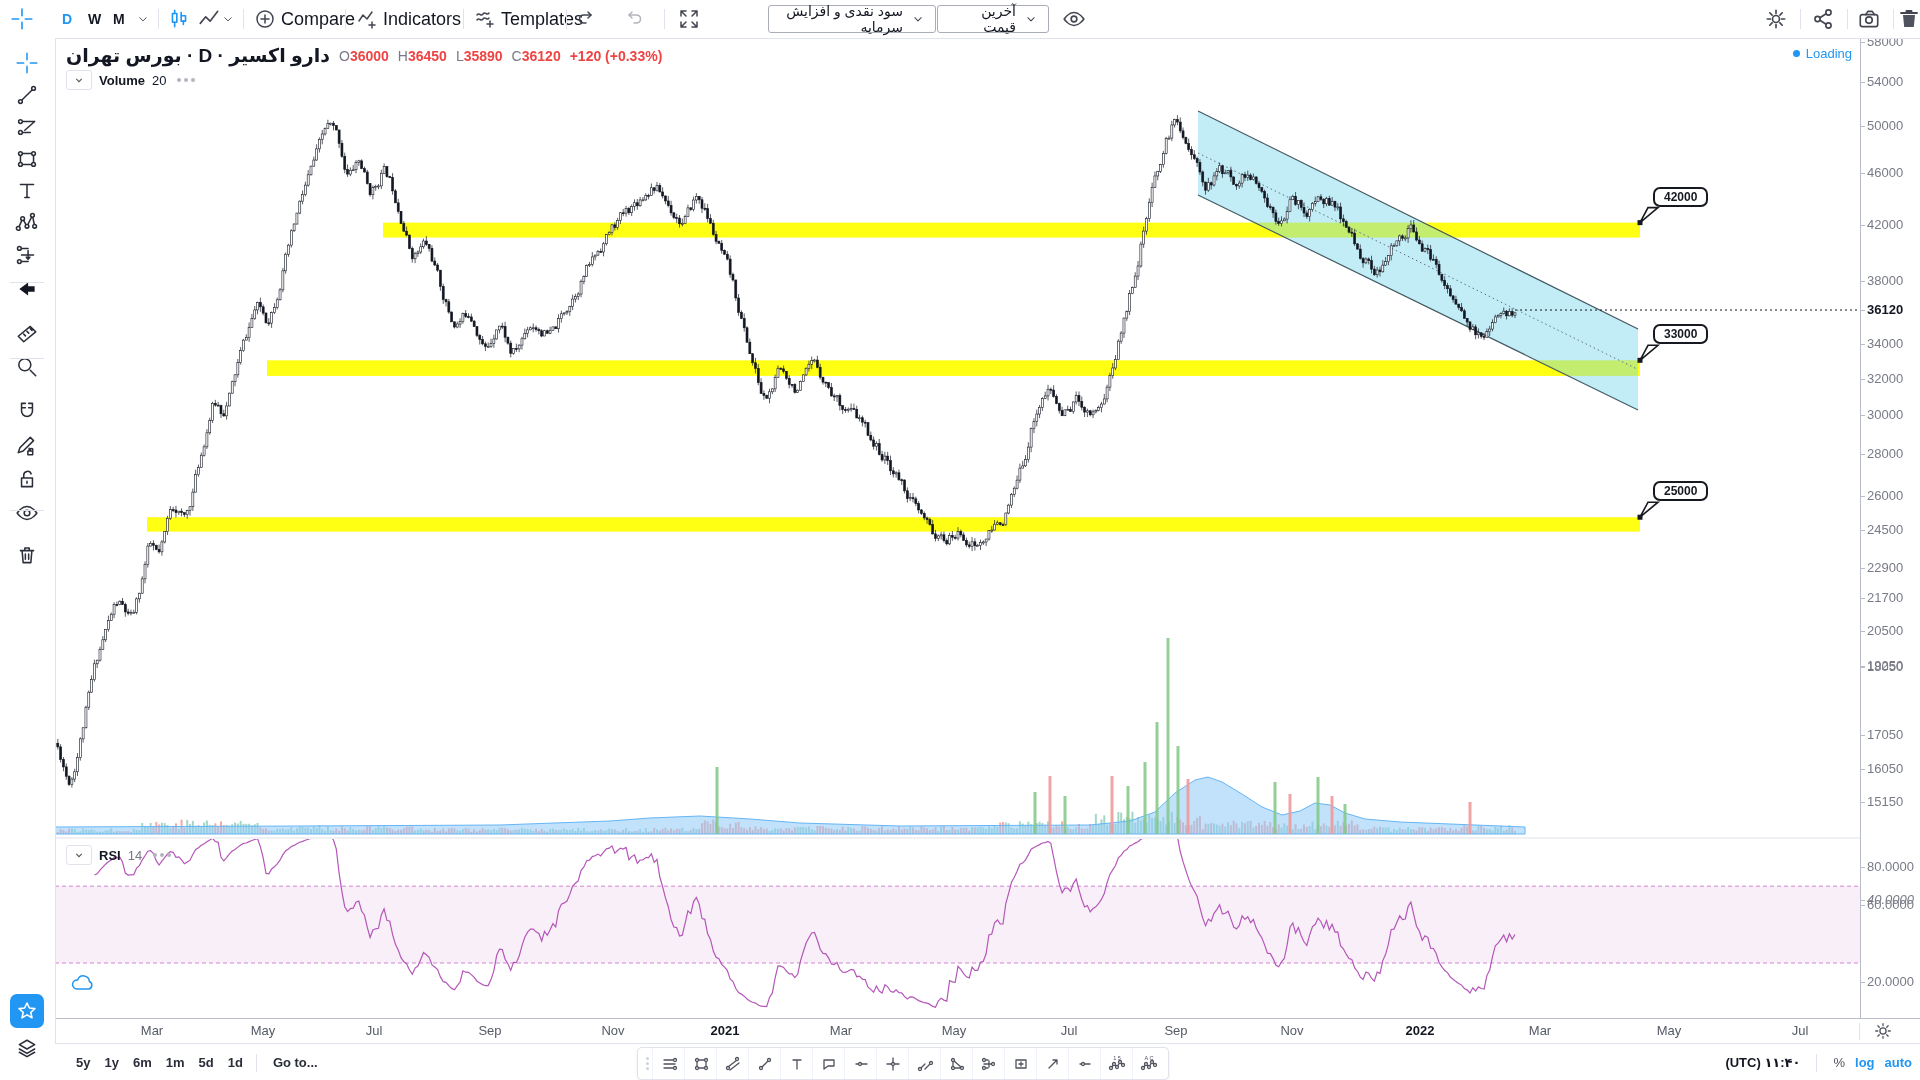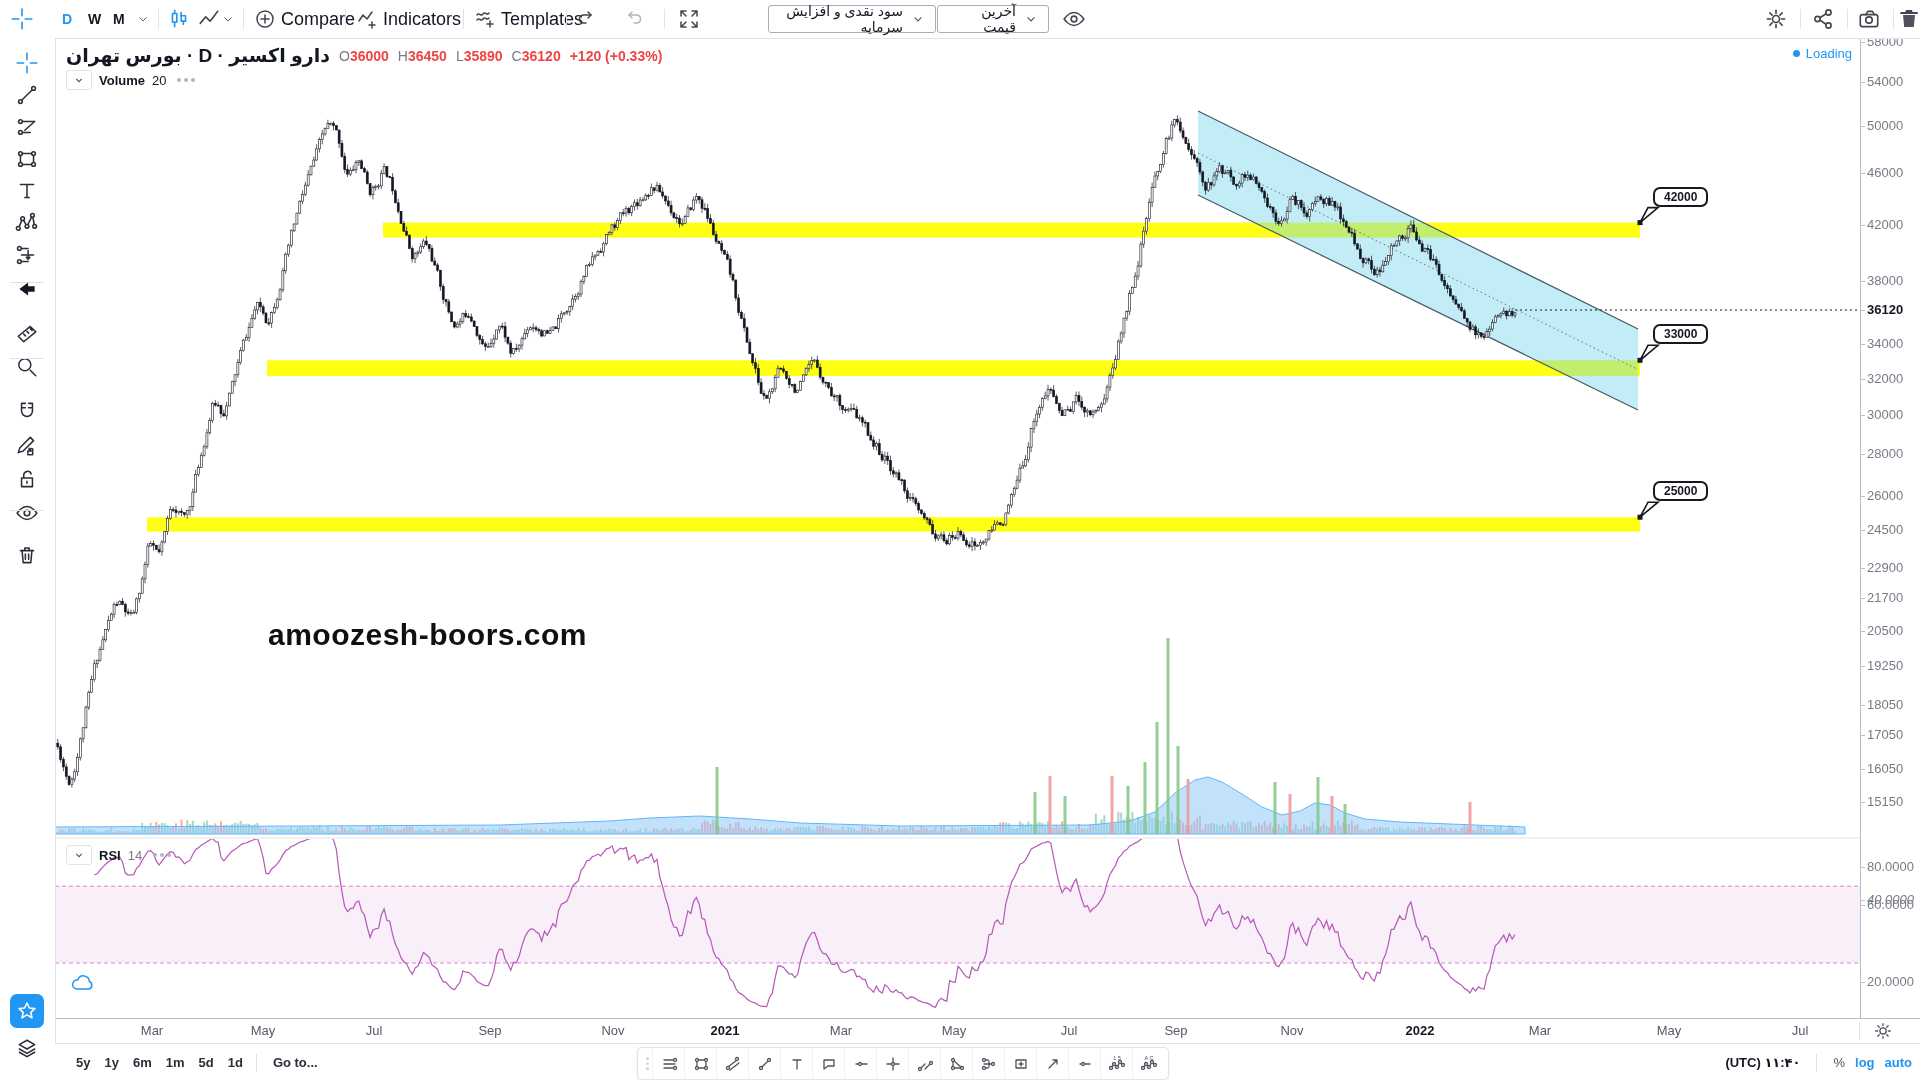--- a/index.html
+++ b/index.html
@@ -1677,21 +1677,20 @@
       <polyline points="94.4,875.0 97.2,873.8 100.0,870.2 102.8,867.2 105.6,864.2 108.4,861.7 111.3,860.0 114.1,857.6 116.9,857.8 119.7,856.9 122.5,862.0 125.3,873.1 128.1,875.1 131.0,874.8 133.8,874.6 136.6,868.0 139.4,865.6 142.2,860.1 145.0,855.7 147.8,851.2 150.6,850.7 153.5,853.6 156.3,860.9 159.1,865.0 161.9,861.2 164.7,857.7 167.5,853.8 170.3,851.7 173.2,852.3 176.0,857.3 178.8,856.8 181.6,859.9 184.4,863.8 187.2,861.9 190.0,860.2 192.8,854.5 195.7,849.5 198.5,847.8 201.3,845.3 204.1,843.8 206.9,841.7 209.7,840.1 212.5,838.3 215.3,841.5 218.2,842.3 221.0,857.3 223.8,860.9 226.6,857.6 229.4,853.9 232.2,851.1 235.0,849.5 237.9,847.1 240.7,845.0 243.5,843.4 246.3,843.0 249.1,841.6 251.9,840.5 254.7,839.5 257.5,838.7 260.4,846.9 263.2,857.9 266.0,873.4 268.8,873.8 271.6,869.0 274.4,866.8 277.2,863.8 280.0,860.2 282.9,854.6 285.7,850.8 288.5,849.0 291.3,846.5 294.1,845.4 296.9,843.8 299.7,842.2 302.6,841.4 305.4,840.3 308.2,839.3 311.0,838.4 313.8,837.9 316.6,836.9 319.4,836.3 322.2,836.3 325.1,836.3 327.9,836.3 330.7,836.3 333.5,840.0 336.3,849.1 339.1,873.1 341.9,891.6 344.7,906.7 347.6,911.6 350.4,908.6 353.2,908.2 356.0,902.2 358.8,901.0 361.6,911.0 364.4,915.0 367.3,927.4 370.1,937.5 372.9,930.0 375.7,928.8 378.5,928.3 381.3,915.0 384.1,908.9 386.9,920.4 389.8,921.3 392.6,934.6 395.4,944.2 398.2,950.1 401.0,957.6 403.8,961.7 406.6,963.7 409.5,970.0 412.3,974.2 415.1,968.1 417.9,966.1 420.7,959.5 423.5,952.5 426.3,954.7 429.1,957.4 432.0,964.9 434.8,967.0 437.6,969.6 440.4,976.9 443.2,981.7 446.0,982.4 448.8,985.7 451.6,988.4 454.5,989.8 457.3,985.6 460.1,982.0 462.9,970.8 465.7,972.2 468.5,972.4 471.3,974.6 474.2,977.3 477.0,981.2 479.8,982.9 482.6,984.6 485.4,985.7 488.2,985.6 491.0,979.6 493.8,971.2 496.7,955.3 499.5,949.1 502.3,949.5 505.1,959.2 507.9,963.7 510.7,970.4 513.5,962.3 516.3,962.7 519.2,956.1 522.0,945.6 524.8,937.3 527.6,932.2 530.4,929.1 533.2,929.0 536.0,931.8 538.9,933.5 541.7,941.0 544.5,931.4 547.3,935.3 550.1,929.8 552.9,923.7 555.7,927.0 558.5,910.7 561.4,904.1 564.2,902.9 567.0,901.0 569.8,894.4 572.6,886.0 575.4,883.3 578.2,880.9 581.1,870.3 583.9,866.9 586.7,860.7 589.5,860.2 592.3,856.6 595.1,855.8 597.9,854.1 600.7,855.9 603.6,852.2 606.4,848.9 609.2,848.2 612.0,845.9 614.8,853.2 617.6,850.5 620.4,848.1 623.2,849.1 626.1,847.5 628.9,859.7 631.7,856.6 634.5,855.0 637.3,863.3 640.1,860.0 642.9,860.0 645.8,857.5 648.6,857.7 651.4,853.8 654.2,862.4 657.0,859.3 659.8,877.0 662.6,886.7 665.4,897.7 668.3,906.7 671.1,919.7 673.9,927.0 676.7,927.6 679.5,936.0 682.3,935.2 685.1,923.4 687.9,910.9 690.8,913.6 693.6,901.6 696.4,897.4 699.2,904.1 702.0,918.6 704.8,919.3 707.6,933.7 710.5,939.4 713.3,951.1 716.1,957.2 718.9,958.8 721.7,964.3 724.5,967.1 727.3,970.4 730.1,979.0 733.0,981.6 735.8,988.5 738.6,992.6 741.4,994.1 744.2,996.2 747.0,999.0 749.8,1001.0 752.6,1002.3 755.5,1003.1 758.3,1005.0 761.1,1006.2 763.9,1006.4 766.7,1006.7 769.5,997.4 772.3,993.2 775.2,977.6 778.0,965.8 780.8,966.1 783.6,967.4 786.4,971.0 789.2,973.8 792.0,973.9 794.8,977.6 797.7,974.3 800.5,960.9 803.3,951.8 806.1,943.0 808.9,937.8 811.7,933.0 814.5,932.5 817.4,940.2 820.2,949.3 823.0,953.4 825.8,953.8 828.6,957.9 831.4,964.0 834.2,964.7 837.0,962.4 839.9,969.5 842.7,972.1 845.5,972.3 848.3,971.0 851.1,969.5 853.9,970.1 856.7,976.7 859.5,976.1 862.4,979.2 865.2,979.6 868.0,987.2 870.8,989.4 873.6,992.2 876.4,986.0 879.2,991.0 882.1,993.1 884.9,984.7 887.7,986.8 890.5,991.2 893.3,992.3 896.1,989.8 898.9,992.7 901.7,992.8 904.6,996.7 907.4,999.0 910.2,996.8 913.0,997.2 915.8,998.7 918.6,1000.6 921.4,1001.6 924.2,1002.7 927.1,1003.2 929.9,1004.4 932.7,1006.4 935.5,1007.3 938.3,1001.0 941.1,998.2 943.9,1000.1 946.8,1001.1 949.6,980.7 952.4,981.8 955.2,982.3 958.0,966.4 960.8,969.4 963.6,973.6 966.4,976.8 969.3,977.9 972.1,967.0 974.9,970.3 977.7,970.3 980.5,962.2 983.3,961.2 986.1,953.8 988.9,935.0 991.8,934.0 994.6,922.7 997.4,920.0 1000.2,923.9 1003.0,924.0 1005.8,903.5 1008.6,893.3 1011.5,882.3 1014.3,877.2 1017.1,871.3 1019.9,864.2 1022.7,863.1 1025.5,860.0 1028.3,854.9 1031.1,849.3 1034.0,847.6 1036.8,846.0 1039.6,844.6 1042.4,843.0 1045.2,842.6 1048.0,841.5 1050.8,843.3 1053.7,857.6 1056.5,872.0 1059.3,884.2 1062.1,892.8 1064.9,888.2 1067.7,888.1 1070.5,891.3 1073.3,883.6 1076.2,879.0 1079.0,889.8 1081.8,899.5 1084.6,907.0 1087.4,905.6 1090.2,911.9 1093.0,908.5 1095.8,906.8 1098.7,903.5 1101.5,899.2 1104.3,893.6 1107.1,882.7 1109.9,874.4 1112.7,869.9 1115.5,865.5 1118.4,857.9 1121.2,855.2 1124.0,851.1 1126.8,849.5 1129.6,845.9 1132.4,844.8 1135.2,843.1 1138.0,841.7 1140.9,839.2 1143.7,838.0 1146.5,837.0 1149.3,836.3 1152.1,836.3 1154.9,836.3 1157.7,836.3 1160.5,836.3 1163.4,836.3 1166.2,836.3 1169.0,836.3 1171.8,836.3 1174.6,836.3 1177.4,836.5 1180.2,851.5 1183.1,861.9 1185.9,870.6 1188.7,879.1 1191.5,886.1 1194.3,891.0 1197.1,896.2 1199.9,907.6 1202.7,918.1 1205.6,925.7 1208.4,919.1 1211.2,921.3 1214.0,913.3 1216.8,909.6 1219.6,904.8 1222.4,914.1 1225.3,913.3 1228.1,911.2 1230.9,918.9 1233.7,927.1 1236.5,928.9 1239.3,925.5 1242.1,915.9 1244.9,919.4 1247.8,916.7 1250.6,922.7 1253.4,919.5 1256.2,928.1 1259.0,933.4 1261.8,937.8 1264.6,944.9 1267.4,953.1 1270.3,953.6 1273.1,958.6 1275.9,965.2 1278.7,966.7 1281.5,961.8 1284.3,958.5 1287.1,945.1 1290.0,927.3 1292.8,922.9 1295.6,933.1 1298.4,927.5 1301.2,935.7 1304.0,941.8 1306.8,945.5 1309.6,935.1 1312.5,926.6 1315.3,924.3 1318.1,918.1 1320.9,921.7 1323.7,928.0 1326.5,920.6 1329.3,929.8 1332.1,924.2 1335.0,932.0 1337.8,931.8 1340.6,945.9 1343.4,948.8 1346.2,954.2 1349.0,958.5 1351.8,959.4 1354.7,967.9 1357.5,971.5 1360.3,977.1 1363.1,979.4 1365.9,972.1 1368.7,973.2 1371.5,978.2 1374.3,981.2 1377.2,972.1 1380.0,973.3 1382.8,960.6 1385.6,954.3 1388.4,944.2 1391.2,929.5 1394.0,929.1 1396.8,922.5 1399.7,915.8 1402.5,919.6 1405.3,919.0 1408.1,906.5 1410.9,902.1 1413.7,914.3 1416.5,926.2 1419.4,931.2 1422.2,940.2 1425.0,935.7 1427.8,937.3 1430.6,948.2 1433.4,948.5 1436.2,953.5 1439.0,962.5 1441.9,966.9 1444.7,970.6 1447.5,972.6 1450.3,977.1 1453.1,979.2 1455.9,981.6 1458.7,983.4 1461.6,985.1 1464.4,988.6 1467.2,990.1 1470.0,993.0 1472.8,987.7 1475.6,991.0 1478.4,986.9 1481.2,988.5 1484.1,989.0 1486.9,975.6 1489.7,970.0 1492.5,956.7 1495.3,945.8 1498.1,943.2 1500.9,939.3 1503.7,935.1 1506.6,941.8 1509.4,933.7 1512.2,939.1 1515.0,934.5 " fill="none" stroke="#b457b8" stroke-width="1.2" clip-path="url(#rsiClip)"></polyline>
       <polygon points="1640,222.6138760667518 1658,207.6138760667518 1648,207.6138760667518" fill="#fff" stroke="#16191f" stroke-width="1.6"></polygon>
       <rect x="1637.5" y="220.1138760667518" width="5" height="5" fill="#16191f"></rect>
       <polygon points="1640,360.3080797620851 1658,345.3080797620851 1648,345.3080797620851" fill="#fff" stroke="#16191f" stroke-width="1.6"></polygon>
       <rect x="1637.5" y="357.8080797620851" width="5" height="5" fill="#16191f"></rect>
       <polygon points="1640,517.2142429070245 1658,502.2142429070245 1648,502.2142429070245" fill="#fff" stroke="#16191f" stroke-width="1.6"></polygon>
       <rect x="1637.5" y="514.7142429070245" width="5" height="5" fill="#16191f"></rect>
     </svg>
 
   <div id="watermark">
-    <div class="l2">amoozesh-boors.com</div>
   </div>
 
   <div id="topbar">
     <div class="tbtn icon" style="left:10px">
       <svg width="24" height="24" viewBox="0 0 22 22" style="stroke:#2196f3">
           <path d="M11 2v6M11 14v6M2 11h6M14 11h6"></path>
         </svg>
     </div>
     <div class="tbtn tf" style="left:62px;color:#2196f3">D</div>
     <div class="tbtn tf" style="left:88px">W</div>
@@ -1992,21 +1991,21 @@
       <div class="ptick" style="top: 298.264px;">34000</div>
       <div class="ptick" style="top: 332.586px;">32000</div>
       <div class="ptick" style="top: 369.125px;">30000</div>
       <div class="ptick" style="top: 408.185px;">28000</div>
       <div class="ptick" style="top: 450.141px;">26000</div>
       <div class="ptick" style="top: 483.783px;">24500</div>
       <div class="ptick" style="top: 522.018px;">22900</div>
       <div class="ptick" style="top: 552.491px;">21700</div>
       <div class="ptick" style="top: 584.698px;">20500</div>
       <div class="ptick" style="top: 620.316px;">19250</div>
-      <div class="ptick" style="top: 659px;">18050</div>
+      <div class="ptick" style="top: 621px;">18050</div>
       <div class="ptick" style="top: 689.024px;">17050</div>
       <div class="ptick" style="top: 723.243px;">16050</div>
       <div class="ptick" style="top: 755.914px;">15150</div>
       <div class="ptick last" style="top: 264.02px;">36120</div>
       <div class="ptick" style="top: 821px;">80.0000</div>
       <div class="ptick" style="top: 859.4px;">60.0000</div>
       <div class="ptick" style="top: 854px; font-style: italic;">40.0000</div>
       <div class="ptick" style="top: 936.2px;">20.0000</div>
     </div>
   <div id="timeAxis">

